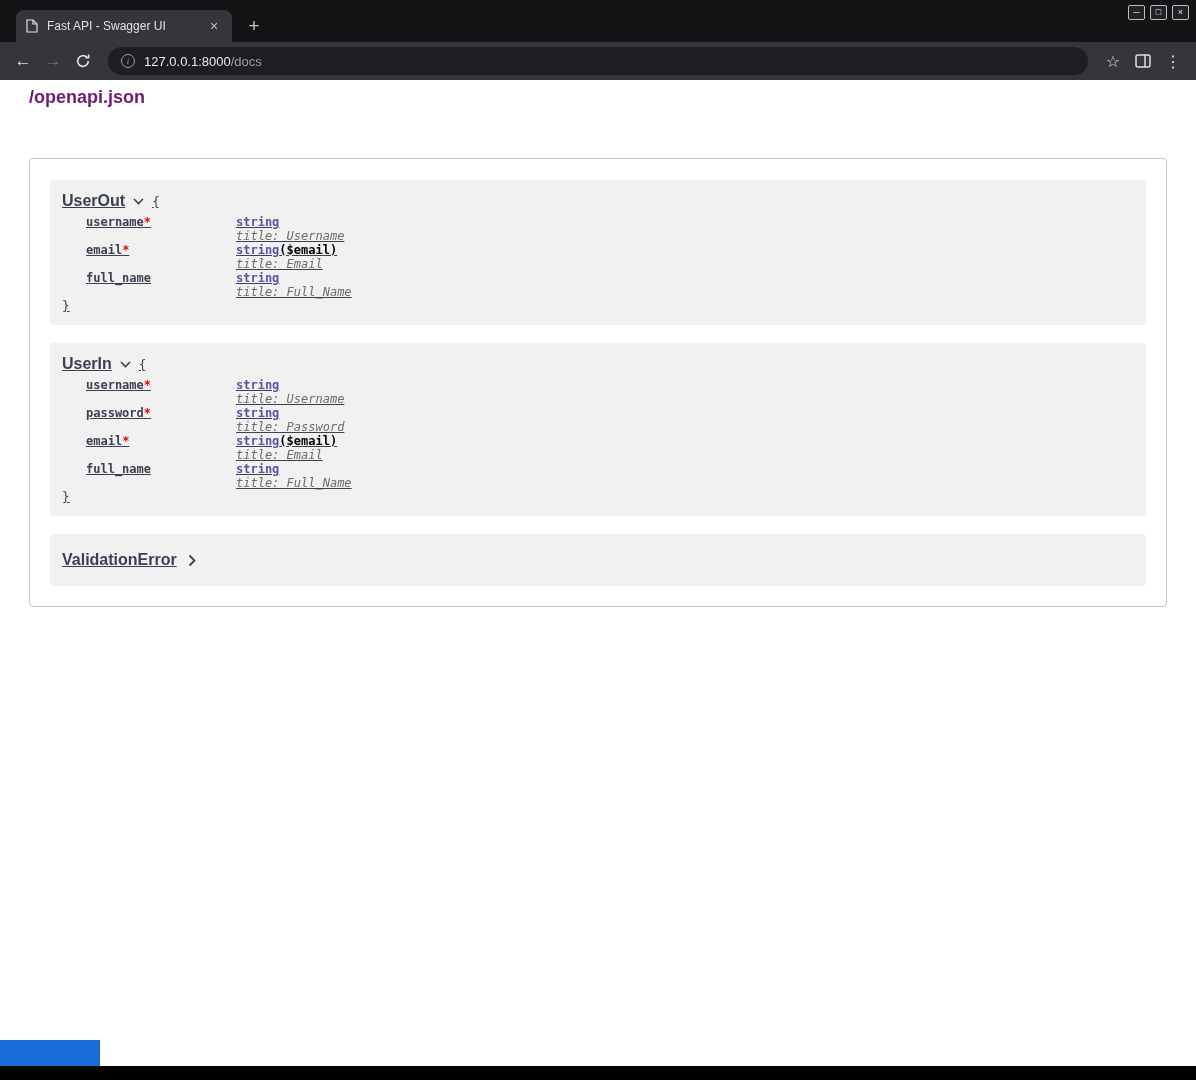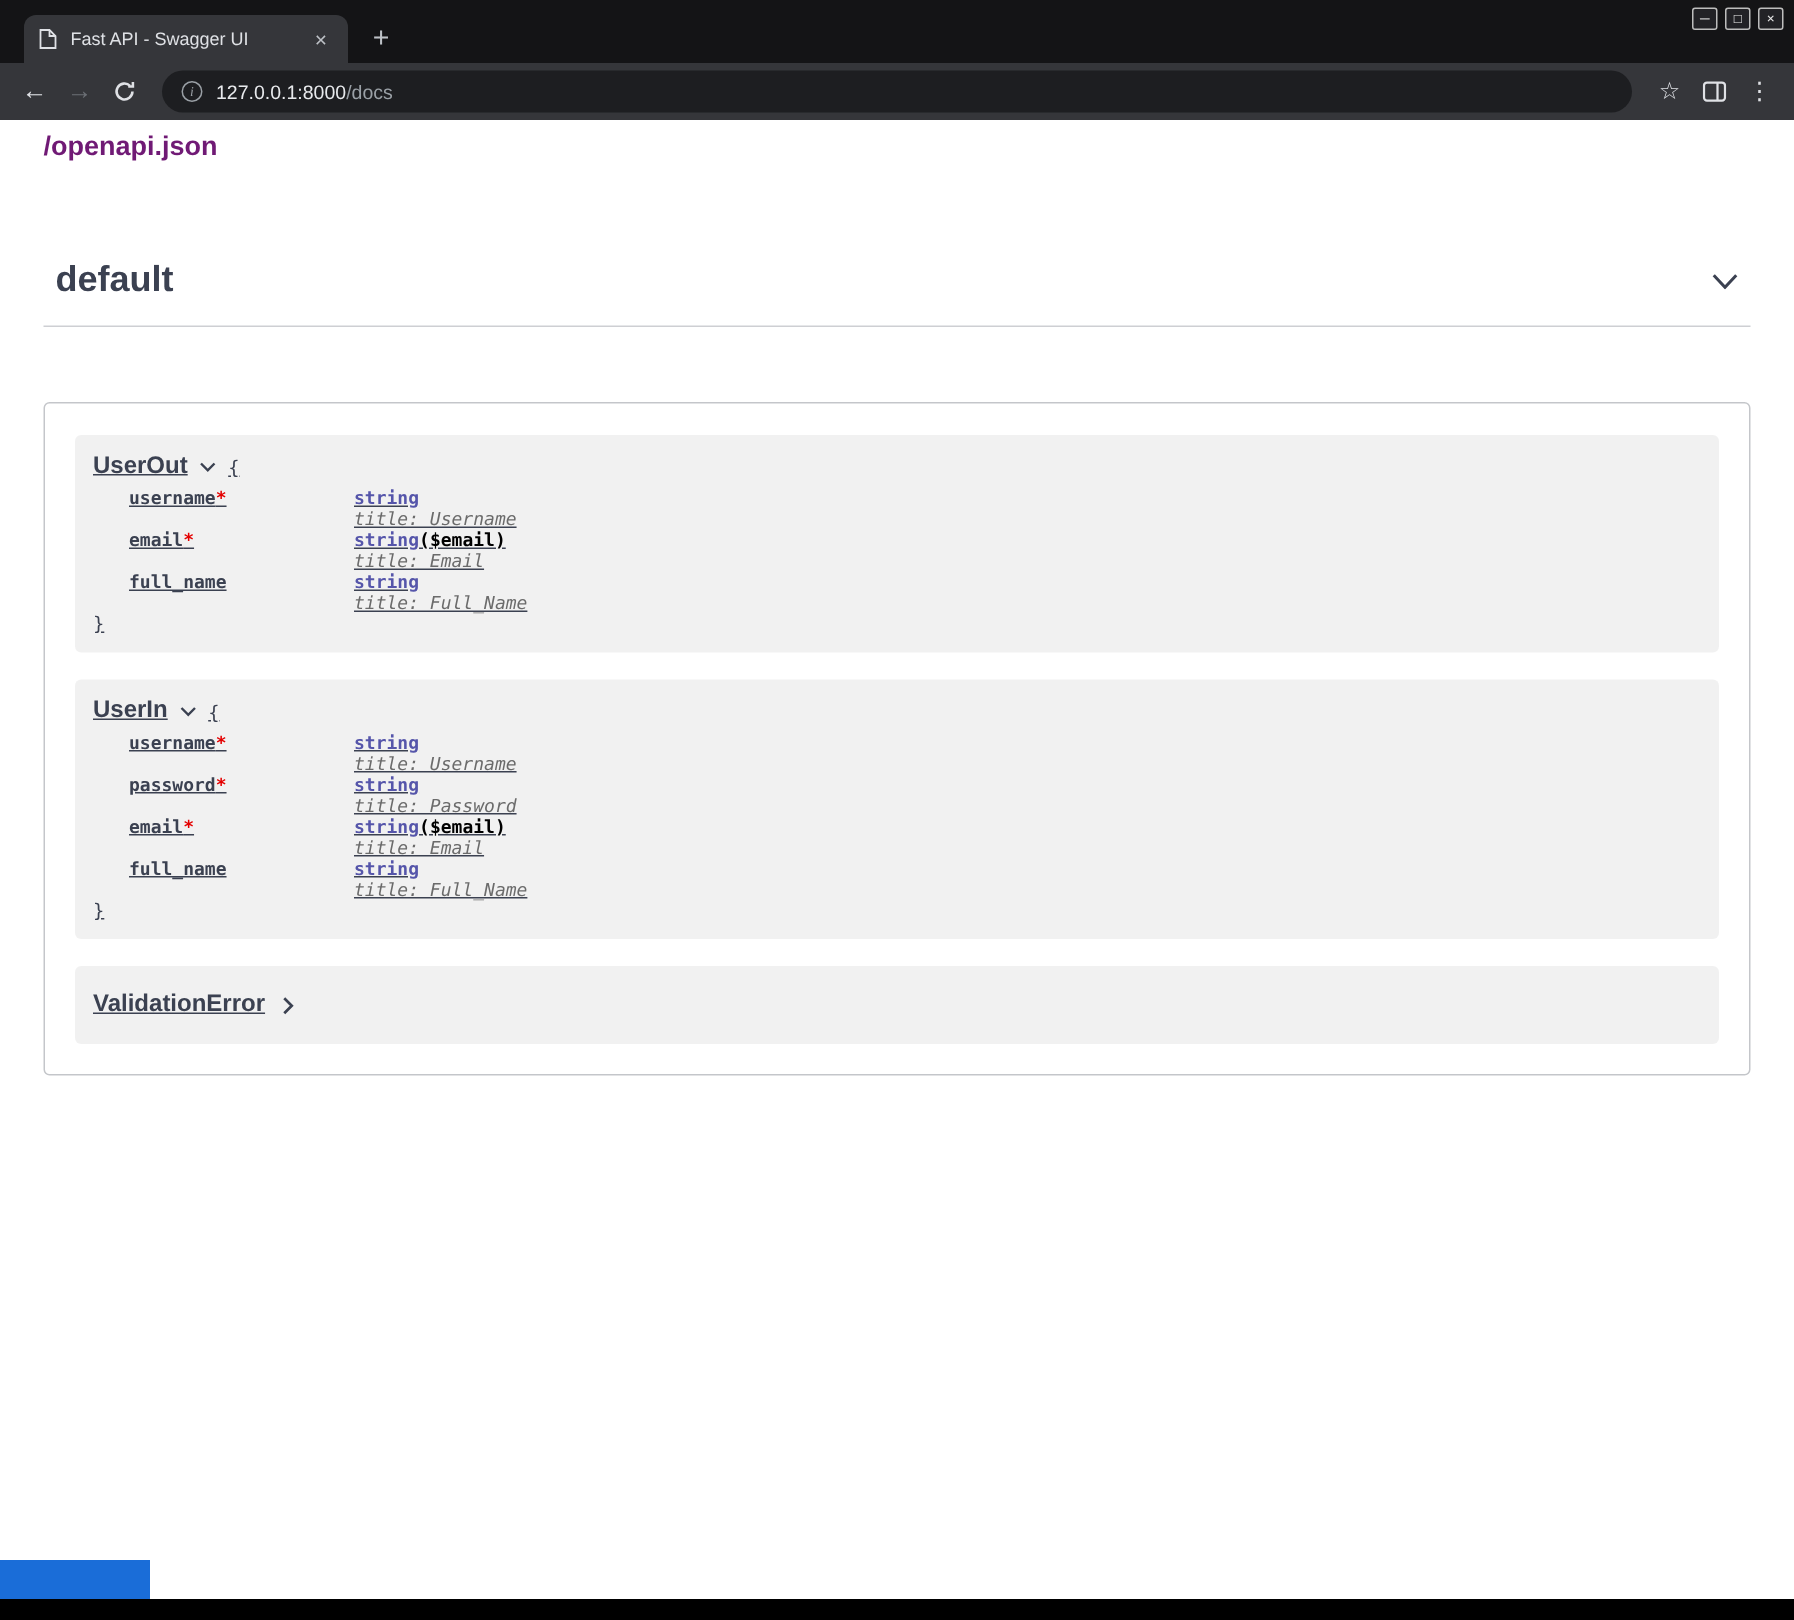--- a/index.html
+++ b/index.html
@@ -136,26 +136,20 @@
       </svg>
     </div>
     <div class="tool-icon">⋮</div>
   </div>
 
   <div class="content">
     <div class="swagger">
 
       <a class="spec-link" href="#">/openapi.json</a>
 
-      <div class="tag-header">
-        <span class="tag-title">default</span>
-        <svg class="chev" width="18" height="11" viewBox="0 0 18 11">
-          <polyline points="1.5,1.5 9,9.5 16.5,1.5" fill="none" stroke="#3b4151" stroke-width="2"></polyline>
-        </svg>
-      </div>
 
 
       <div class="models">
         <div class="models-body">
 
           <div class="model-box">
             <div class="model-head">
               <span class="model-title">UserOut</span>
               <svg width="11" height="7" viewBox="0 0 11 7">
                 <polyline points="1,1 5.5,5.5 10,1" fill="none" stroke="#3b4151" stroke-width="1.6"></polyline>

